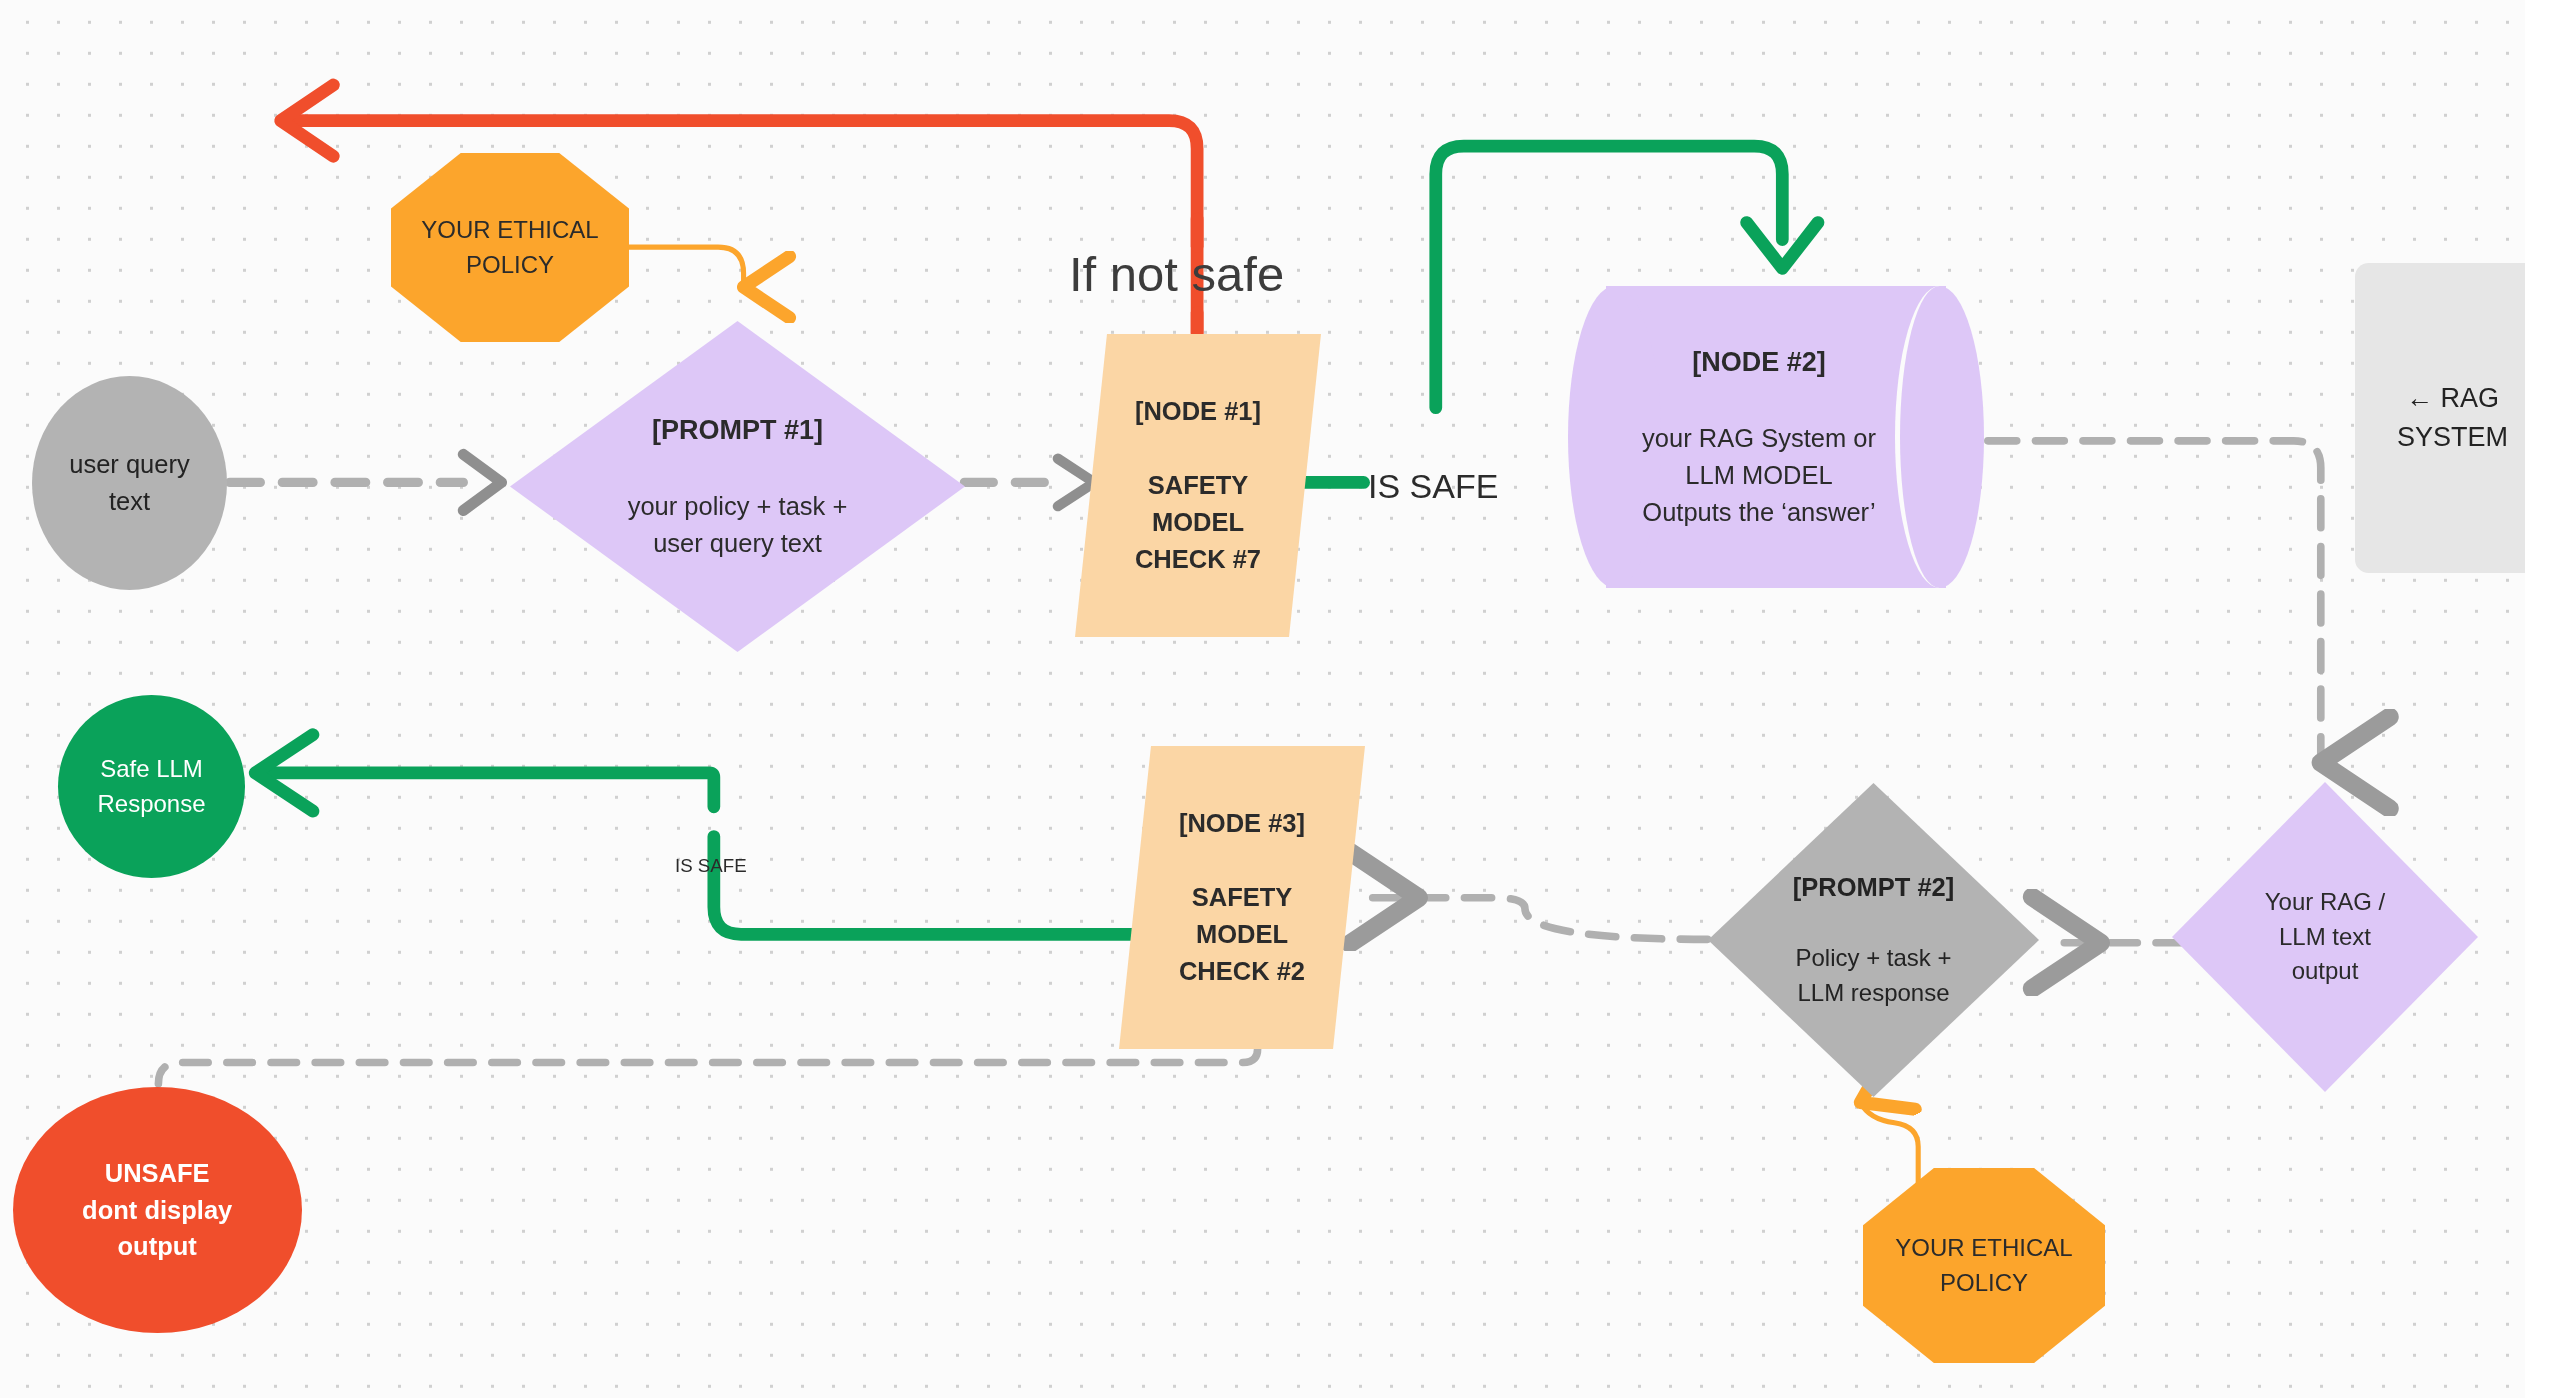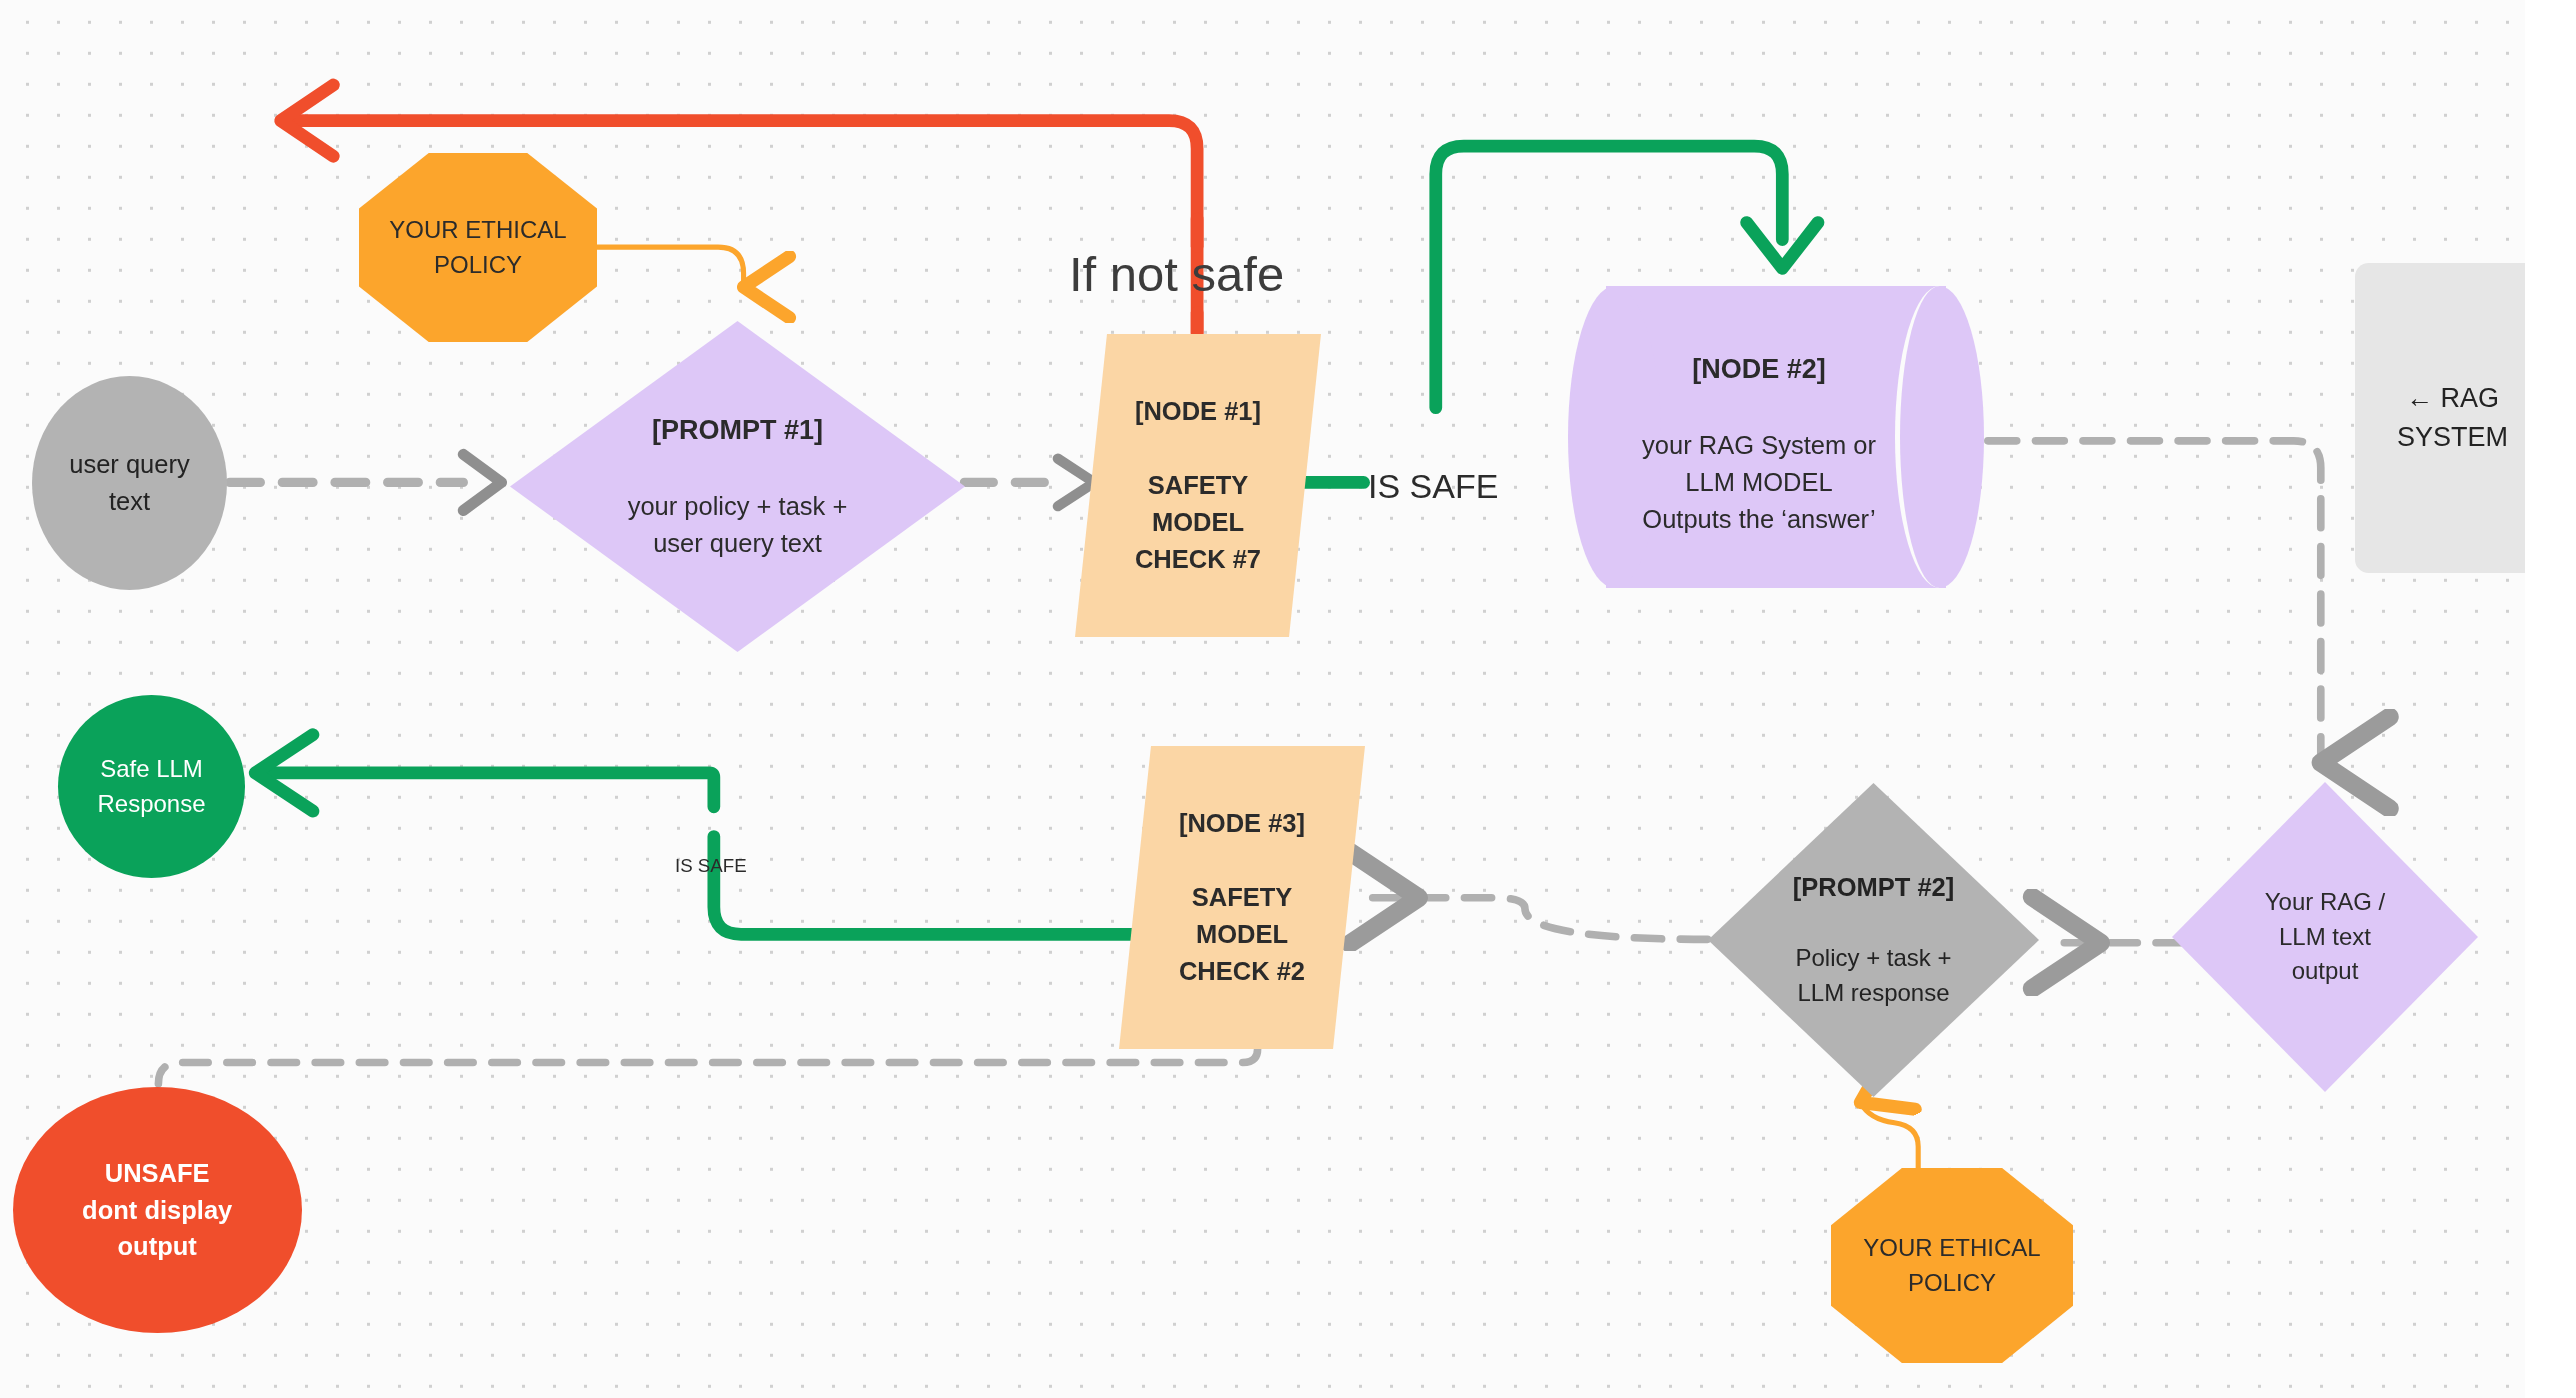--- a/index.html
+++ b/index.html
@@ -16,21 +16,21 @@
     background-position:12px 6.8px;
   }
   
   .edge-band{position:absolute;top:0;right:0;width:51px;height:100%;background:#ffffff;}
   svg.wires{position:absolute;left:0;top:0;width:2576px;height:1398px;}
   .node{position:absolute;display:flex;align-items:center;justify-content:center;text-align:center;}
   .node .txt{line-height:1.45;}
 
   
   .ellipse{border-radius:50%;}
-  .oct{clip-path:polygon(29.3% 0,70.7% 0,100% 29.3%,100% 70.7%,70.7% 100%,29.3% 100%,0 70.7%,0 29.3%);}
+  .oct{clip-path:polygon(29.3% 0,70.7% 0,100% 29.3%,100% 70.7%,70.7% 100%,29.3% 100%,0 70.7%,0 29.3%);margin-left:32px;}
   .diamond{clip-path:polygon(50% 0,100% 50%,50% 100%,0 50%);}
   .para{clip-path:polygon(13% 0,100% 0,87% 100%,0 100%);}
 
   .c-red{background:#f04e2c;color:#ffffff;}
   .c-green{background:#0aa25a;color:#ffffff;}
   .c-grey{background:#b3b3b3;color:#232323;}
   .c-grey-l{background:#e6e6e6;color:#232323;}
   .c-orange{background:#fca52c;color:#2b2b2b;}
   .c-purple{background:#ddc7f7;color:#2b2b2b;}
   .c-peach{background:#fbd6a5;color:#2b2b2b;}
@@ -158,21 +158,21 @@
       <span>SAFETY</span><br>
       <span>MODEL</span><br>
       <span>CHECK #7</span>
     </span>
   </div>
 
   <div style="position:absolute;left:1568px;top:286px;width:416px;height:302px;">
     <div style="position:absolute;left:38px;top:0;width:340px;height:302px;background:#ddc7f7;"></div>
     <div style="position:absolute;left:0px;top:0;width:93px;height:302px;background:#ddc7f7;border-radius:50%;"></div>
     <div style="position:absolute;left:327px;top:0;width:89px;height:302px;background:#ddc7f7;border-radius:50%;border-left:5.1px solid #fbfbfb;box-sizing:border-box;"></div>
-    <div class="node" style="position:absolute;left:25.5px;top:7px;width:331px;height:302px;">
+    <div class="node" style="position:absolute;left:25.5px;top:0;width:331px;height:302px;">
       <span class="txt t-30">
         <span class="b t-32">[NODE #2]</span><br><br>
         <span>your RAG System or</span><br>
         <span>LLM MODEL</span><br>
         <span>Outputs the ‘answer’</span>
       </span>
     </div>
   </div>
 
   <div class="node ellipse c-green" style="left:58px;top:695px;width:187px;height:183px;">

